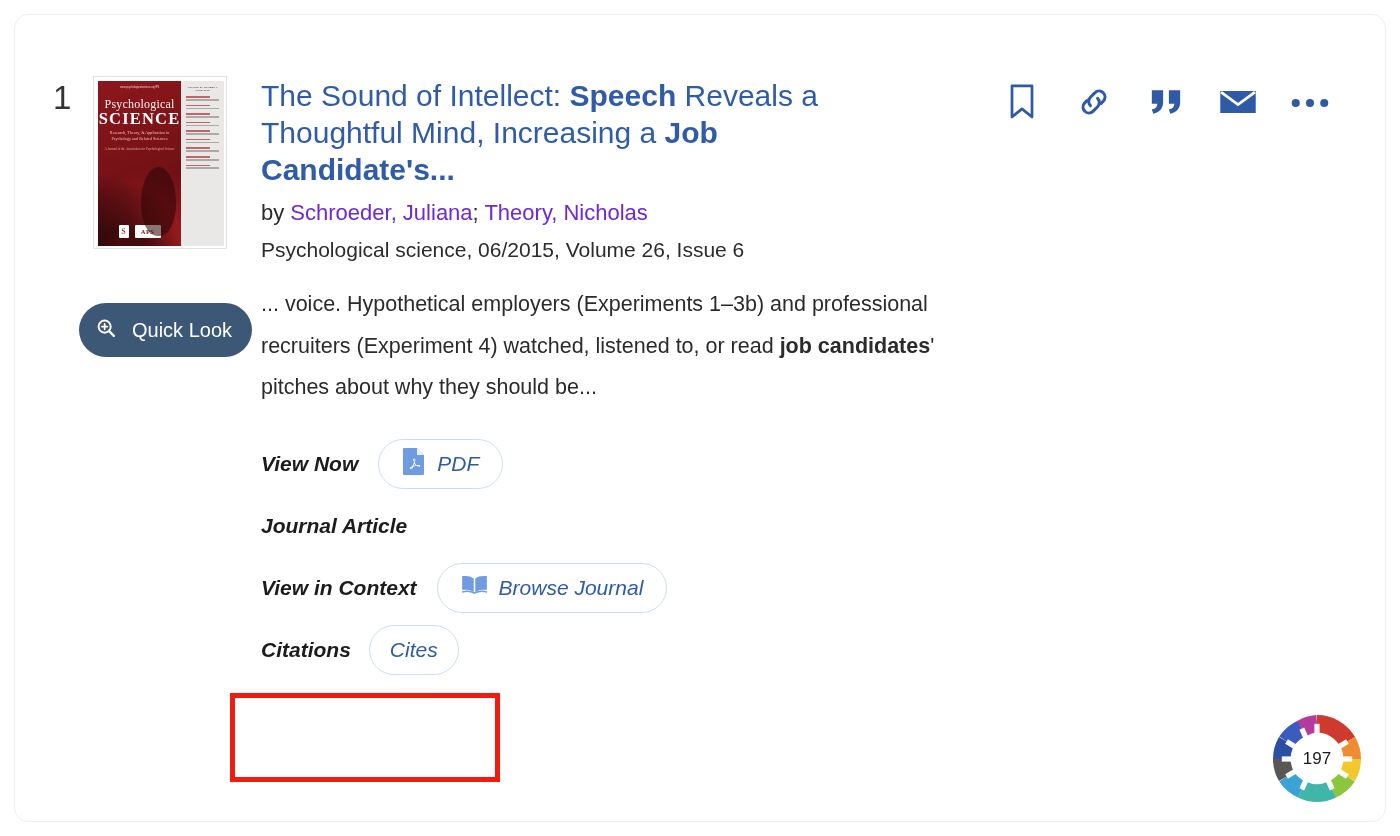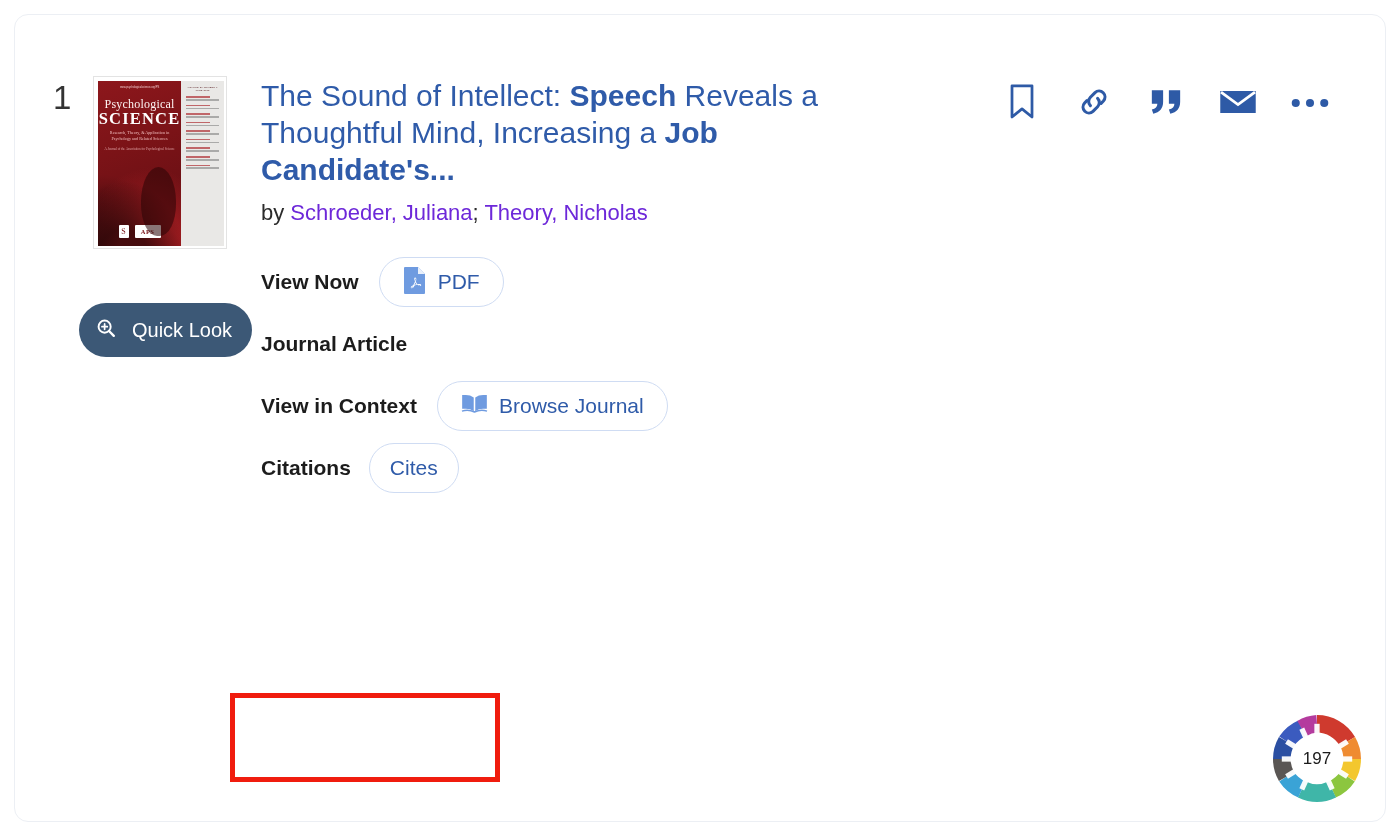--- a/index.html
+++ b/index.html
@@ -245,21 +245,21 @@
   .snippet {
     margin-top: 21px;
     font-size: 21.5px;
     line-height: 41.5px;
     color: #2b2b2b;
     max-width: 740px;
   }
   .snippet b { font-weight: bold; }
 
   
-  .rows { margin-top: 24px; }
+  .rows { margin-top: 24px; font-style: italic; }
   .avail-row {
     display: flex;
     align-items: center;
     min-height: 62px;
   }
   .avail-label {
     font-size: 21px;
     font-weight: bold;
     color: #1c1c1c;
     white-space: nowrap;
@@ -408,21 +408,23 @@
   </div>
 
   <div class="main-col">
 
     <h2 class="title" id="title-el"><span>The Sound of Intellect: </span><b>Speech</b><span> Reveals a Thoughtful Mind, Increasing a </span><b>Job</b><b> Candidate's...</b></h2>
 
     <div class="authors">
       <span>by </span><span id="authors-el"><a>Schroeder, Juliana</a><span>; </span><a>Theory, Nicholas</a></span>
     </div>
 
-
+    <div class="source-line">Psychological science, 06/2015, Volume 26, Issue 6</div>
+
+    <div class="snippet" id="snippet-el"><span>... voice. Hypothetical employers (Experiments 1–3b) and professional recruiters (Experiment 4) watched, listened to, or read </span><b>job candidates</b><span>' pitches about why they should be...</span></div>
 
     <div class="rows">
 
       <div class="avail-row">
         <span class="avail-label">View Now</span>
         <span class="pill">
           <span>
             <svg width="24" height="28" viewBox="0 0 24 28">
               <path d="M2 1 h13 l7 7 v19 a1 1 0 0 1 -1 1 H2 a1 1 0 0 1 -1 -1 V2 a1 1 0 0 1 1 -1 z" fill="#6f9be0"></path>
               <path d="M15 1 l7 7 h-7 z" fill="#ffffff" opacity=".85"></path>

